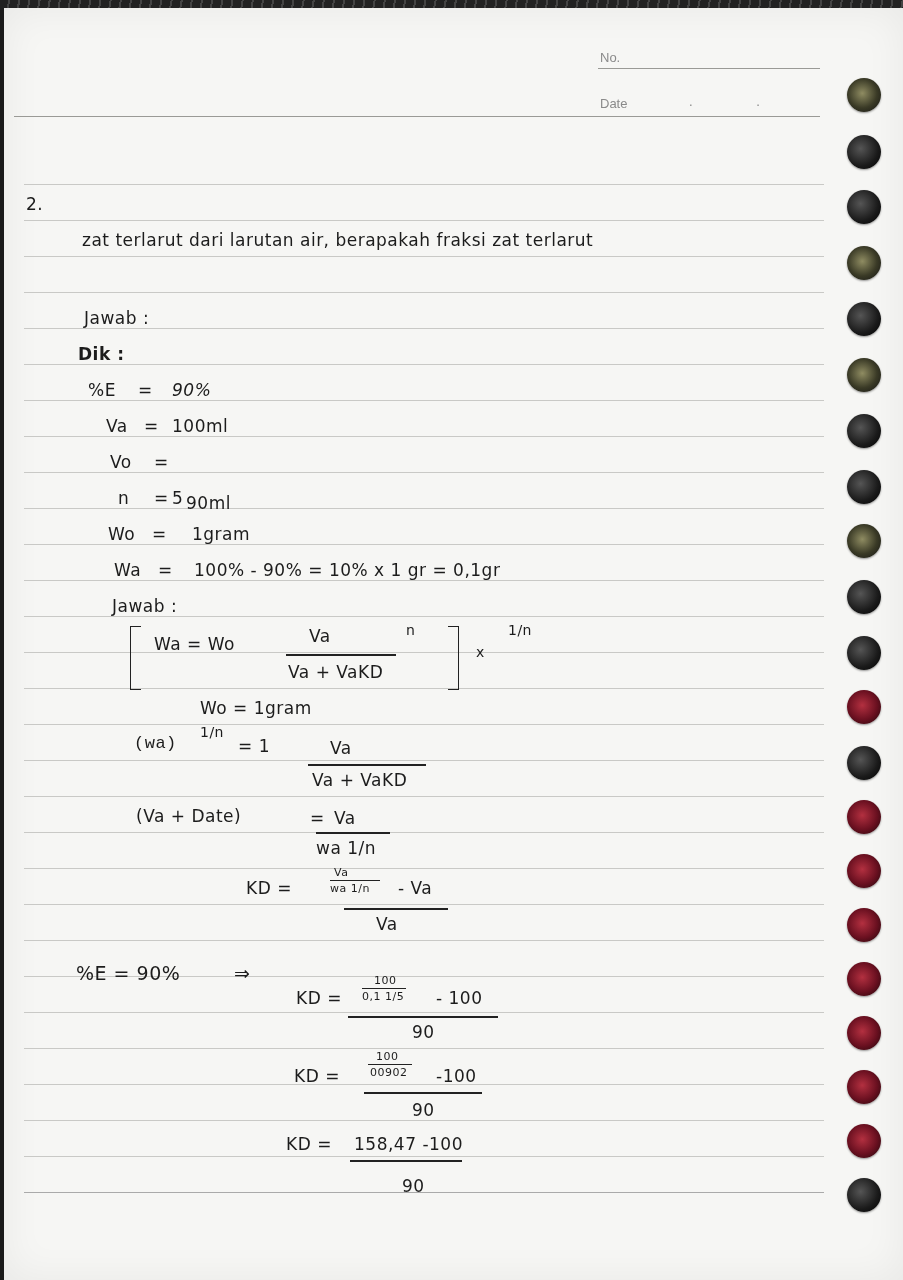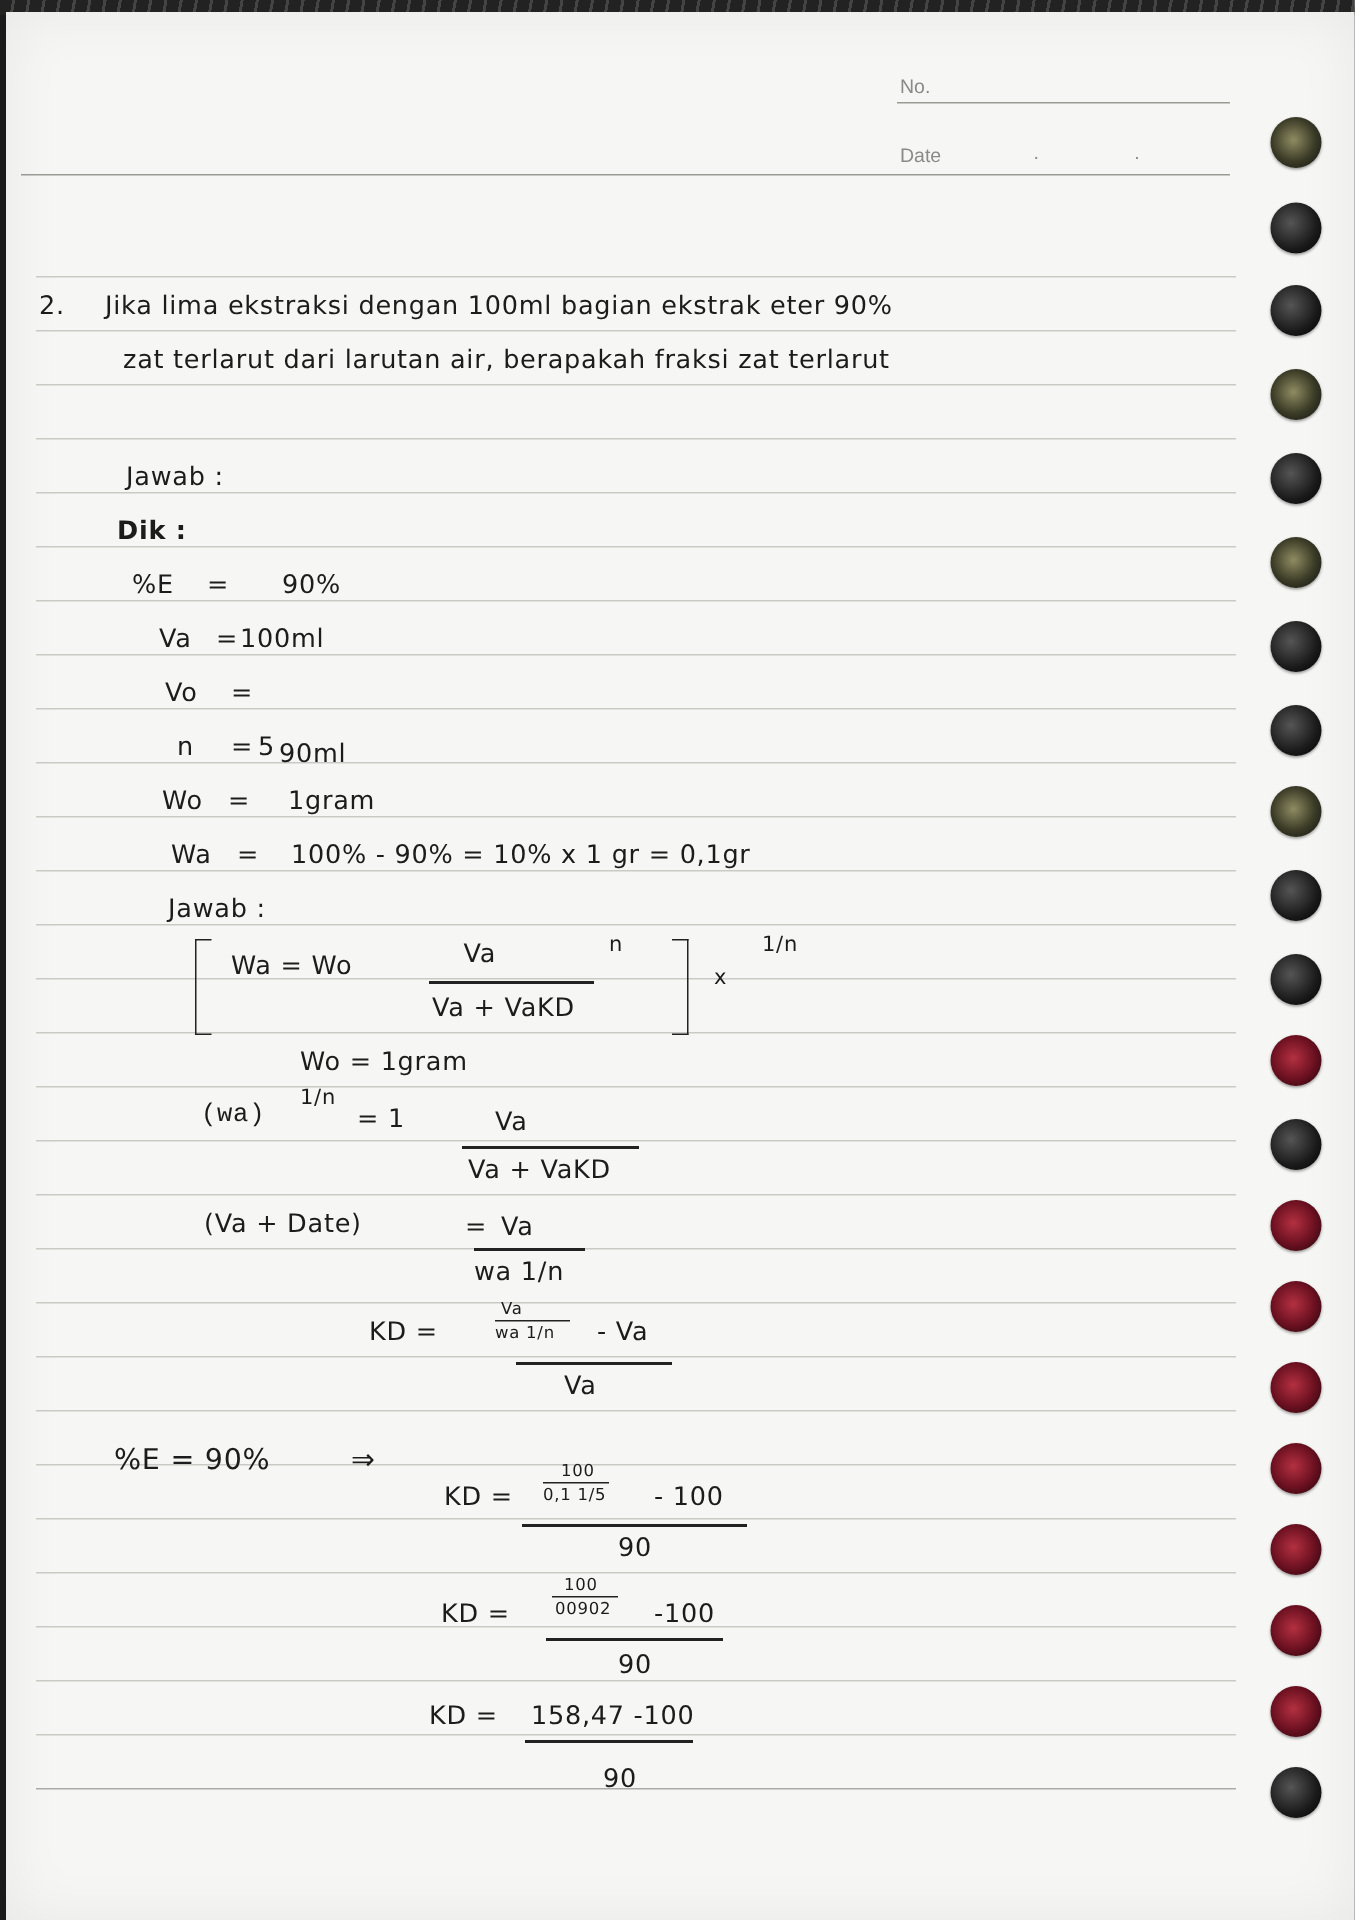--- a/index.html
+++ b/index.html
@@ -83,36 +83,35 @@
   <div class="rule" style="top:932px;"></div>
   <div class="rule" style="top:968px;"></div>
   <div class="rule" style="top:1004px;"></div>
   <div class="rule" style="top:1040px;"></div>
   <div class="rule" style="top:1076px;"></div>
   <div class="rule" style="top:1112px;"></div>
   <div class="rule" style="top:1148px;"></div>
   <div class="rule" style="top:1184px;background:#aaa;"></div>
 
   <span class="hw" style="left:22px;top:186px;">2.</span>
-  <span class="hw" style="left:66px;top:186px;">Jika lima ekstraksi dengan 100ml bagian ekstrak eter 90%</span>
   <span class="hw" style="left:78px;top:222px;">zat terlarut dari larutan air, berapakah fraksi zat terlarut</span>
 
   <span class="hw" style="left:80px;top:300px;">Jawab :</span>
   <span class="hw" style="left:74px;top:336px;font-weight:bold;">Dik :</span>
 
   <div>
     <div>
       <span class="hw" style="left:84px;top:372px;">%E</span>
       <span class="hw" style="left:134px;top:372px;">=</span>
-      <span class="hw" style="left:184px;top:372px;">90%</span>
+      <span class="hw" style="left:168px;top:372px;font-style:italic;">90%</span>
     </div>
     <div>
       <span class="hw" style="left:102px;top:408px;">Va</span>
       <span class="hw" style="left:140px;top:408px;">=</span>
-      <span class="hw" style="left:156px;top:408px;">100ml</span>
+      <span class="hw" style="left:168px;top:408px;">100ml</span>
     </div>
     <div>
       <span class="hw" style="left:106px;top:444px;">Vo</span>
       <span class="hw" style="left:150px;top:444px;">=</span>
       <span class="hw" style="left:182px;top:444px;margin-top:41px;">90ml</span>
     </div>
     <div>
       <span class="hw" style="left:114px;top:480px;">n</span>
       <span class="hw" style="left:150px;top:480px;">=</span>
       <span class="hw" style="left:168px;top:480px;">5</span>

